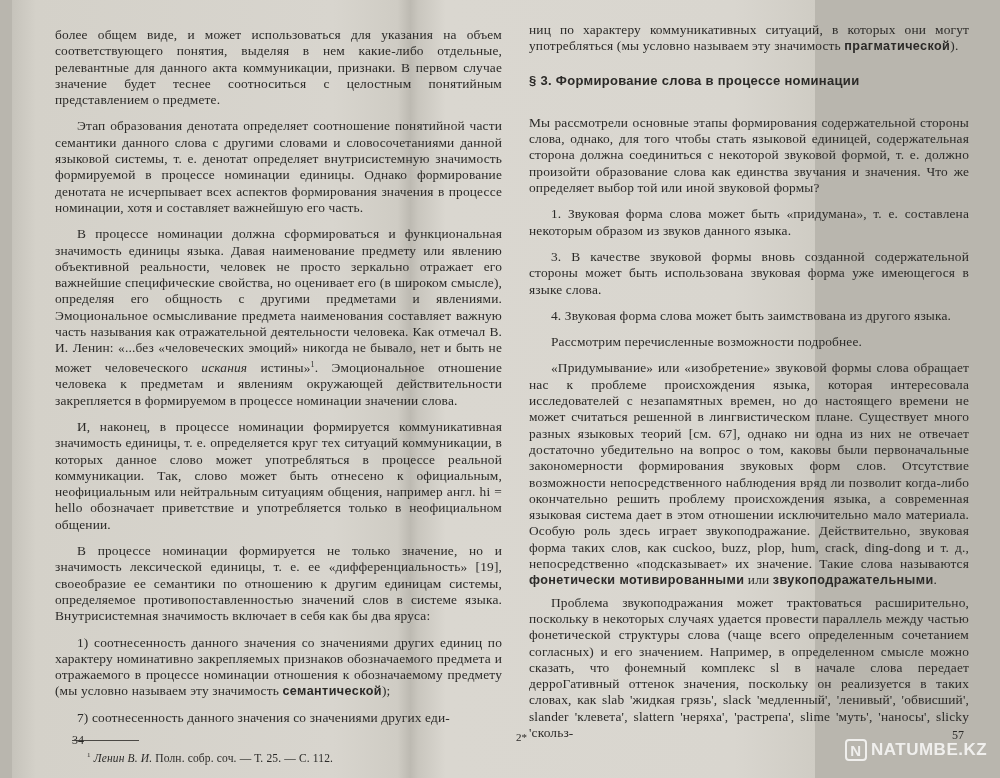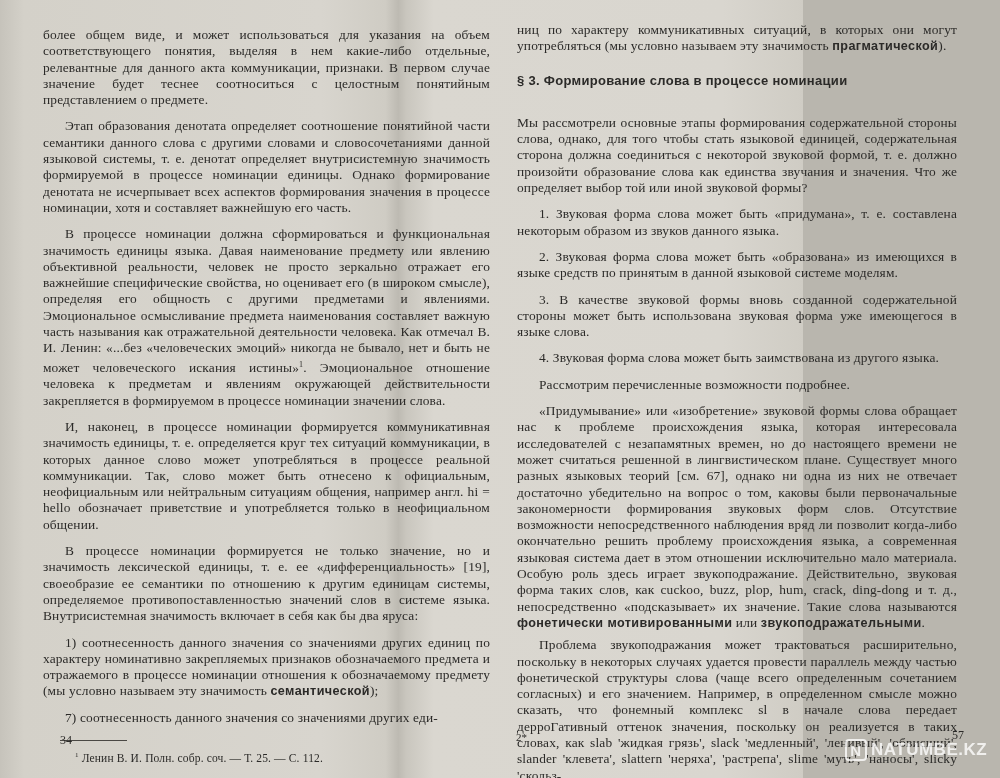--- a/index.html
+++ b/index.html
@@ -4,37 +4,37 @@
 <style>
   html, body { margin: 0; padding: 0; }
   body {
     width: 1000px; height: 778px; overflow: hidden;
     background: #b9b6ae;
     font-family: "Liberation Serif", "DejaVu Serif", serif;
     color: #2b2a28;
     position: relative;
   }
   .spread {
-    position: absolute; left: 0; top: 0; width: 803px; height: 778px;
+    position: absolute; left: 12px; top: 0; width: 803px; height: 778px;
     background: linear-gradient(90deg, #c6c3bb 0%, #d4d1c9 3%, #d8d5ce 40%, #cfccc4 48%, #bdbab2 49.6%, #c9c6be 50.6%, #dad7d0 54%, #d9d6cf 90%, #cfccc4 100%);
   }
   .page { position: absolute; top: 0; height: 778px; }
   .page-left { left: 0; width: 496px; }
   .page-right { left: 500px; width: 500px; }
   .text-block {
     position: absolute; font-size: 13.4px; line-height: 16.3px; text-align: justify;
     letter-spacing: 0.15px;
   }
   .page-left .text-block { left: 43px; top: 27px; width: 447px; }
   .page-right .text-block { left: 17px; top: 22px; width: 440px; }
   p { margin: 0; text-indent: 22px; }
   p.noindent { text-indent: 0; }
   p.gap { margin-top: 10px; }
   .b { font-weight: bold; font-family: Liberation Sans, sans-serif; font-size: 12.6px; letter-spacing: 0.4px; }
-  .i { }
+  .i { font-style: italic; }
   .fn-rule { width: 67px; border-top: 1px solid #4a4844; margin: 14px 0 6px 17px; }
   .footnote { font-size: 11.5px; padding-left: 32px; }
   .pnum { position: absolute; font-size: 12px; }
   .page-left .pnum { left: 60px; top: 733px; }
   .sig { position: fixed; left: 516px; top: 731px; font-size: 11px; }
   .heading {
     font-family: "Liberation Sans", "DejaVu Sans", sans-serif; font-weight: bold;
     font-size: 13px; letter-spacing: 0.3px; margin: 18px 0 26px 0; text-indent: 0;
   }
   .watermark {
@@ -67,21 +67,20 @@
     </div>
     <div class="pnum">34</div>
   </div>
 
   <div class="page page-right">
     <div class="text-block">
       <p class="noindent"><span>ниц по характеру коммуникативных ситуаций, в которых они могут употребляться (мы условно называем эту значимость </span><span class="b">прагматической</span><span>).</span></p>
       <div class="heading">§ 3. Формирование слова в процессе номинации</div>
       <p class="noindent">Мы рассмотрели основные этапы формирования содержательной стороны слова, однако, для того чтобы стать языковой единицей, содержательная сторона должна соединиться с некоторой звуковой формой, т. е. должно произойти образование слова как единства звучания и значения. Что же определяет выбор той или иной звуковой формы?</p>
       <p class="gap">1. Звуковая форма слова может быть «придумана», т. е. составлена некоторым образом из звуков данного языка.</p>
-      <p class="gap">2. Звуковая форма слова может быть «образована» из имеющихся в языке средств по принятым в данной языковой системе моделям.</p>
       <p class="gap">3. В качестве звуковой формы вновь созданной содержательной стороны может быть использована звуковая форма уже имеющегося в языке слова.</p>
       <p class="gap">4. Звуковая форма слова может быть заимствована из другого языка.</p>
       <p class="gap">Рассмотрим перечисленные возможности подробнее.</p>
       <p class="gap"><span>«Придумывание» или «изобретение» звуковой формы слова обращает нас к проблеме происхождения языка, которая интересовала исследователей с незапамятных времен, но до настоящего времени не может считаться решенной в лингвистическом плане. Существует много разных языковых теорий [см. 67], однако ни одна из них не отвечает достаточно убедительно на вопрос о том, каковы были первоначальные закономерности формирования звуковых форм слов. Отсутствие возможности непосредственного наблюдения вряд ли позволит когда-либо окончательно решить проблему происхождения языка, а современная языковая система дает в этом отношении исключительно мало материала. Особую роль здесь играет звукоподражание. Действительно, звуковая форма таких слов, как cuckoo, buzz, plop, hum, crack, ding-dong и т. д., непосредственно «подсказывает» их значение. Такие слова называются </span><span class="b">фонетически мотивированными</span><span> или </span><span class="b">звукоподражательными</span><span>.</span></p>
       <p class="gap" style="margin-top:6px">Проблема звукоподражания может трактоваться расширительно, поскольку в некоторых случаях удается провести параллель между частью фонетической структуры слова (чаще всего определенным сочетанием согласных) и его значением. Например, в определенном смысле можно сказать, что фонемный комплекс sl в начале слова передает дерроГативный оттенок значения, поскольку он реализуется в таких словах, как slab 'жидкая грязь', slack 'медленный', 'ленивый', 'обвисший', slander 'клевета', slattern 'неряха', 'растрепа', slime 'муть', 'наносы', slicky 'скольз-</p>
     </div>
   </div>
 
 </div>
 

